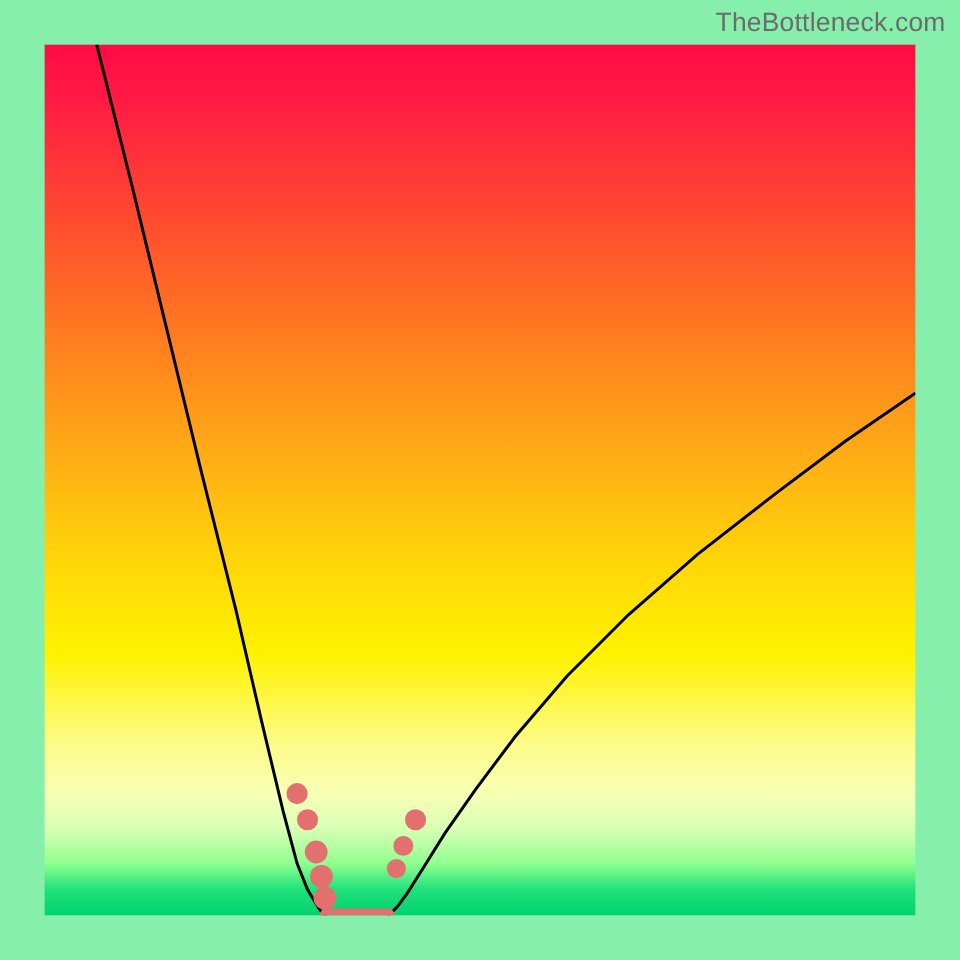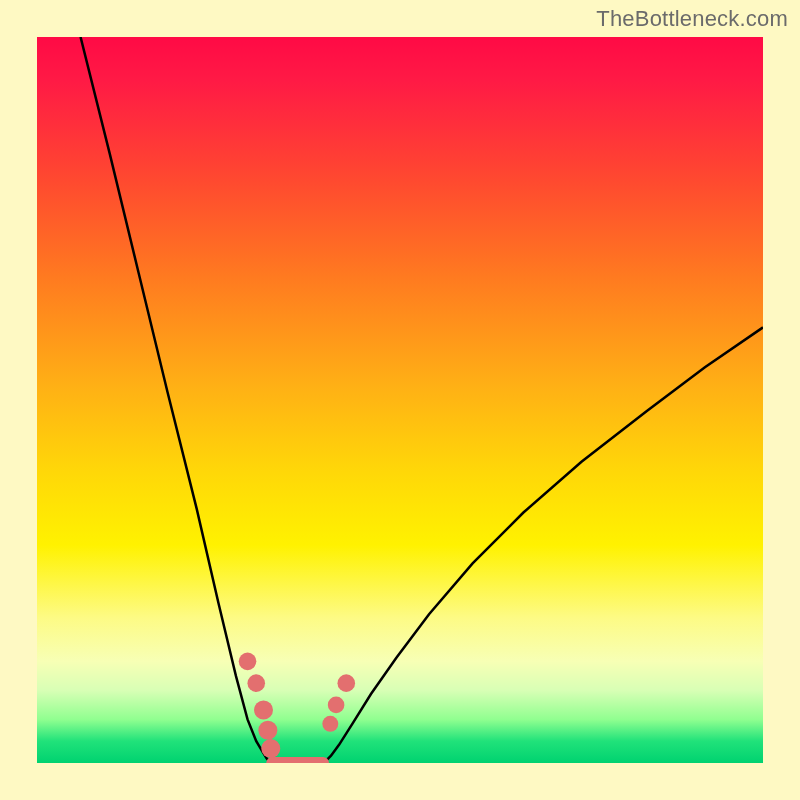--- a/index.html
+++ b/index.html
@@ -10,21 +10,21 @@
     background: #000;
     overflow: hidden;
     font-family: Arial, Helvetica, sans-serif;
   }
   .frame {
     position: absolute;
     left: 0;
     top: 0;
     width: 800px;
     height: 800px;
-    background: #fef9c3;
+    background: #86efac;
   }
   .plot-area {
     position: absolute;
     left: 37px;
     top: 37px;
     width: 726px;
     height: 726px;
     overflow: hidden;
   }
   .gradient-bg {

